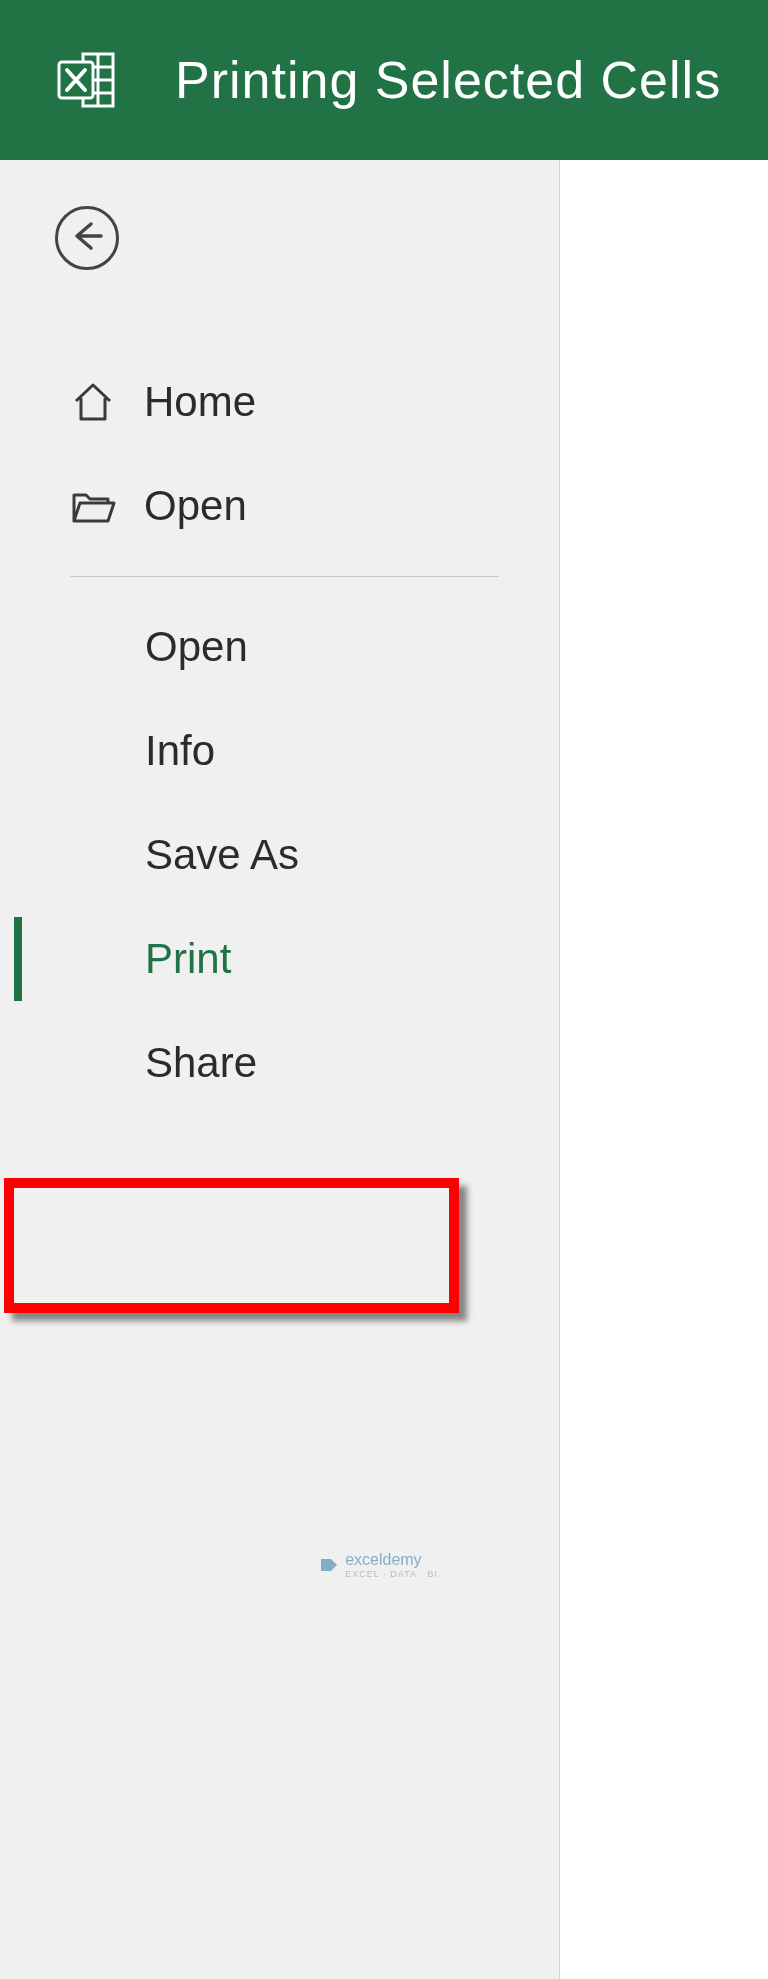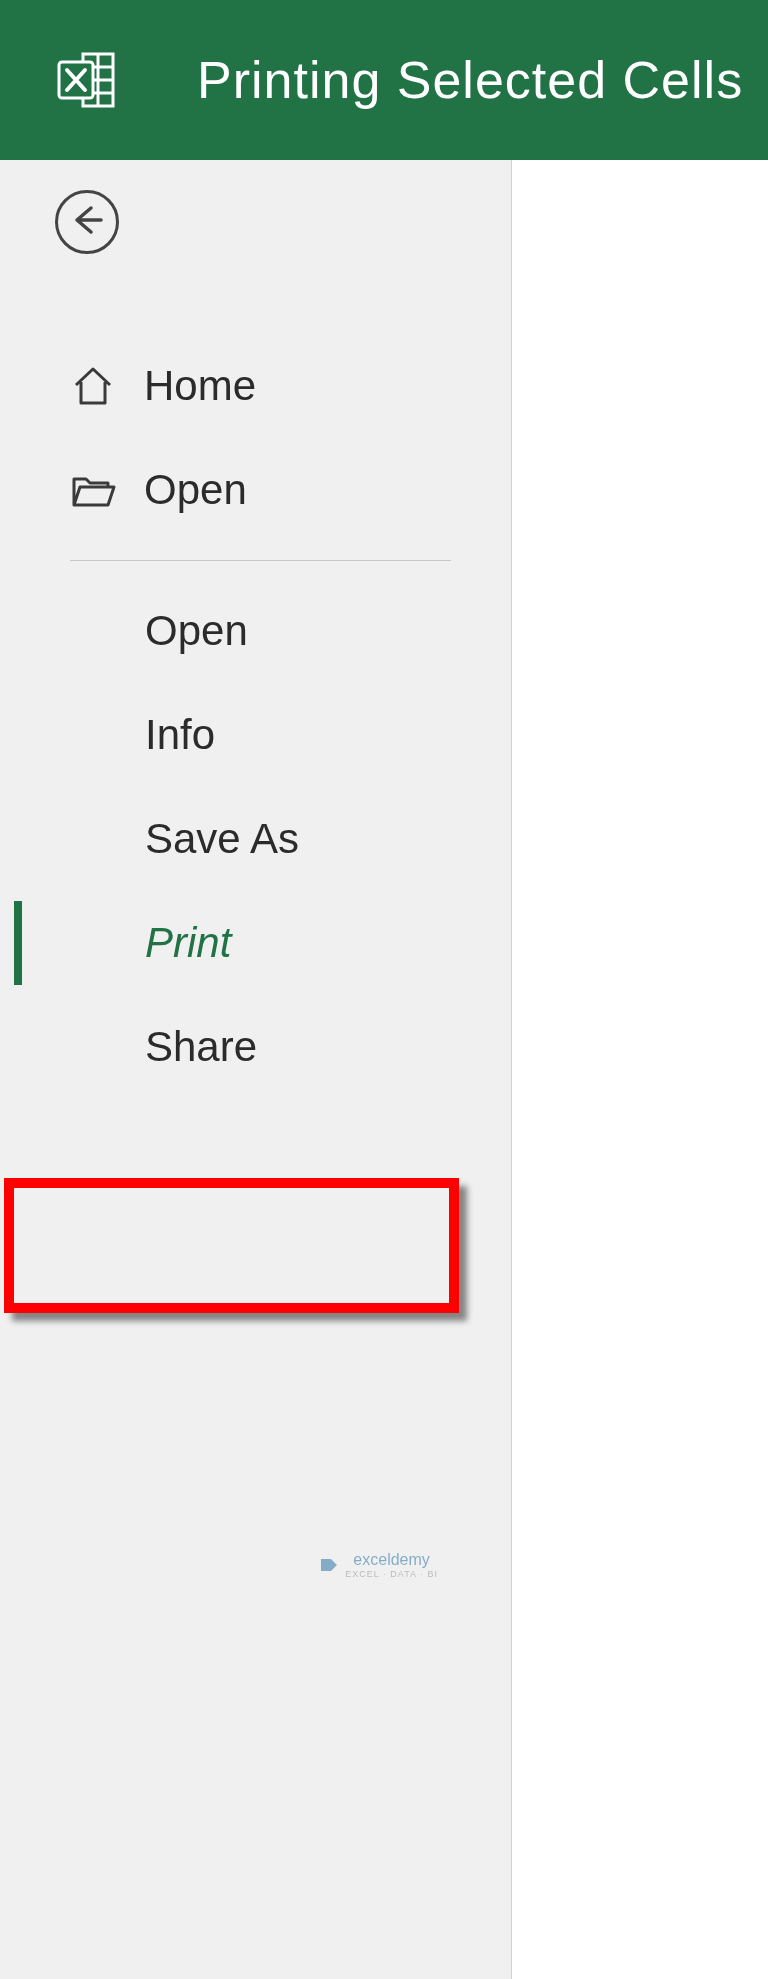--- a/index.html
+++ b/index.html
@@ -9,41 +9,41 @@
     font-family: "Segoe UI", Arial, sans-serif;
     background: #ffffff;
     position: relative;
   }
   .header {
     background: #217346;
     height: 160px;
     display: flex;
     align-items: center;
     padding-left: 55px;
-    gap: 78px;
+    gap: 56px;
   }
   .header-title {
     color: #ffffff;
     font-size: 52px;
     font-weight: 400;
     letter-spacing: 1px;
   }
   .excel-logo {
     width: 64px;
     height: 64px;
   }
   .body-area {
     display: flex;
     height: calc(100% - 160px);
   }
   .sidebar {
-    width: 512px;
+    width: 560px;
     background: #f0f0f0;
     border-right: 1px solid #d0d0d0;
-    padding-top: 30px;
+    padding-top: 46px;
     position: relative;
   }
   .content-area {
     flex: 1;
     background: #ffffff;
   }
   .back-button {
     width: 64px;
     height: 64px;
     border: 3.5px solid #444444;
@@ -77,21 +77,20 @@
     align-items: center;
     justify-content: center;
   }
   .divider {
     height: 1px;
     background: #c8c8c8;
     margin: 18px 60px 18px 70px;
   }
   .menu-item.selected {
     position: relative;
-    font-style: italic;
   }
   .menu-item.selected .menu-label {
     color: #217346;
   }
   .selected-bar {
     position: absolute;
     left: 14px;
     top: 10px;
     bottom: 10px;
     width: 8px;
@@ -106,21 +105,20 @@
   .watermark {
     position: absolute;
     bottom: 400px;
     right: 330px;
     opacity: 0.5;
     font-size: 16px;
     color: #1a6b9f;
     display: flex;
     align-items: center;
     gap: 6px;
-    text-align: center;
   }
   .watermark .wm-sub {
     font-size: 9px;
     letter-spacing: 1px;
     color: #888;
     display:block;
   }
 </style>
 </head>
 <body>

